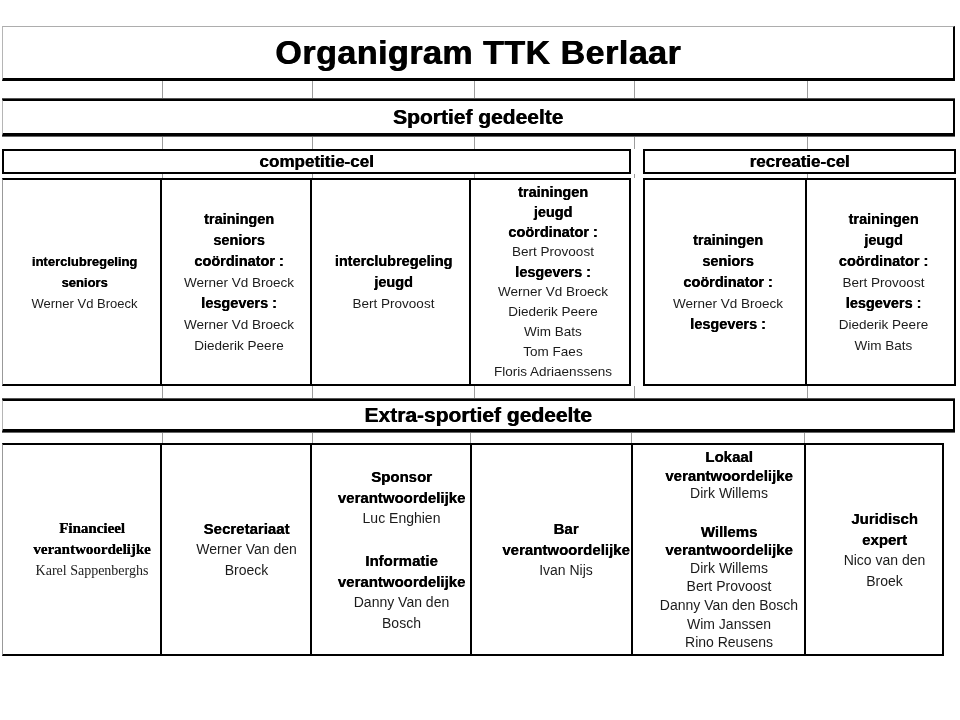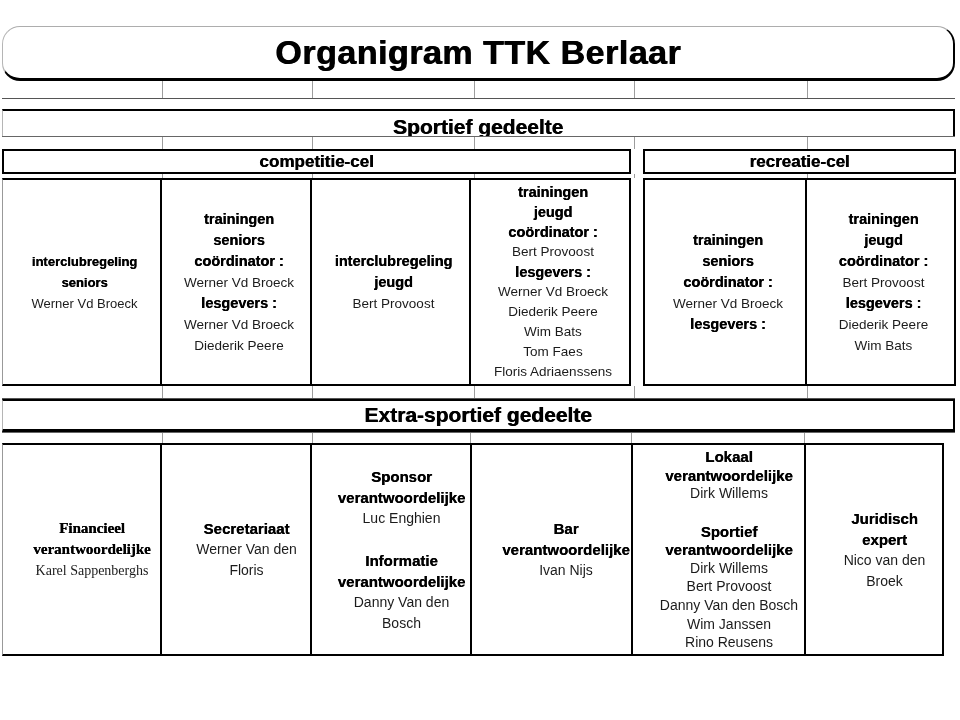--- a/index.html
+++ b/index.html
@@ -11,24 +11,24 @@
 
   
   .banner{
     left:2px;width:953px;background:#fff;
     border-top:2px solid #000;border-bottom:3px solid #000;
     border-right:2px solid #000;border-left:1px solid #b5b5b5;
     display:flex;align-items:center;justify-content:center;text-align:center;
   }
   .title-box{
     top:26px;height:55px;
-    border-top:1px solid #adadad;border-bottom:3px solid #000;border-radius:18px;
+    border-top:1px solid #adadad;border-bottom:3px solid #000;
   }
   .h-title{font-size:34px;font-weight:bold;letter-spacing:.5px;text-shadow:.8px 0 0 #000;}
-  .sportief-box{top:109px;height:37px;}
+  .sportief-box{top:99px;height:37px;}
   .extra-box{top:399px;height:33px;}
   .h-section{font-size:21px;font-weight:bold;text-shadow:.6px 0 0 #000;}
 
   
   .cel-box{
     top:149px;height:25px;background:#fff;border:2px solid #000;
     display:flex;align-items:center;justify-content:center;text-align:center;
   }
   .h-cel{font-size:17px;font-weight:bold;text-shadow:.5px 0 0 #000;}
 
@@ -183,42 +183,42 @@
 
 <div class="row-bot">
   <div class="abs cell edge b-a">
       <div class="ln b">Financieel</div>
       <div class="ln b">verantwoordelijke</div>
       <div class="ln">Karel Sappenberghs</div>
     </div>
   <div class="abs cell b-b">
       <div class="ln b">Secretariaat</div>
       <div class="ln">Werner Van den</div>
-      <div class="ln">Floris</div>
+      <div class="ln">Broeck</div>
     </div>
   <div class="abs cell b-c">
       <div class="ln b">Sponsor</div>
       <div class="ln b">verantwoordelijke</div>
       <div class="ln">Luc Enghien</div>
       <div class="ln">&nbsp;</div>
       <div class="ln b">Informatie</div>
       <div class="ln b">verantwoordelijke</div>
       <div class="ln">Danny Van den Bosch</div>
     </div>
   <div class="abs cell b-d">
       <div class="ln b">Bar</div>
       <div class="ln b">verantwoordelijke</div>
       <div class="ln">Ivan Nijs</div>
     </div>
   <div class="abs cell tight11 b-e">
       <div class="ln b">Lokaal</div>
       <div class="ln b">verantwoordelijke</div>
       <div class="ln">Dirk Willems</div>
       <div class="ln">&nbsp;</div>
-      <div class="ln b">Sportief</div>
+      <div class="ln b">Willems</div>
       <div class="ln b">verantwoordelijke</div>
       <div class="ln">Dirk Willems</div>
       <div class="ln">Bert Provoost</div>
       <div class="ln">Danny Van den Bosch</div>
       <div class="ln">Wim Janssen</div>
       <div class="ln">Rino Reusens</div>
     </div>
   <div class="abs cell wide-b b-f">
       <div class="ln b">Juridisch  expert</div>
       <div class="ln">Nico van den Broek</div>

